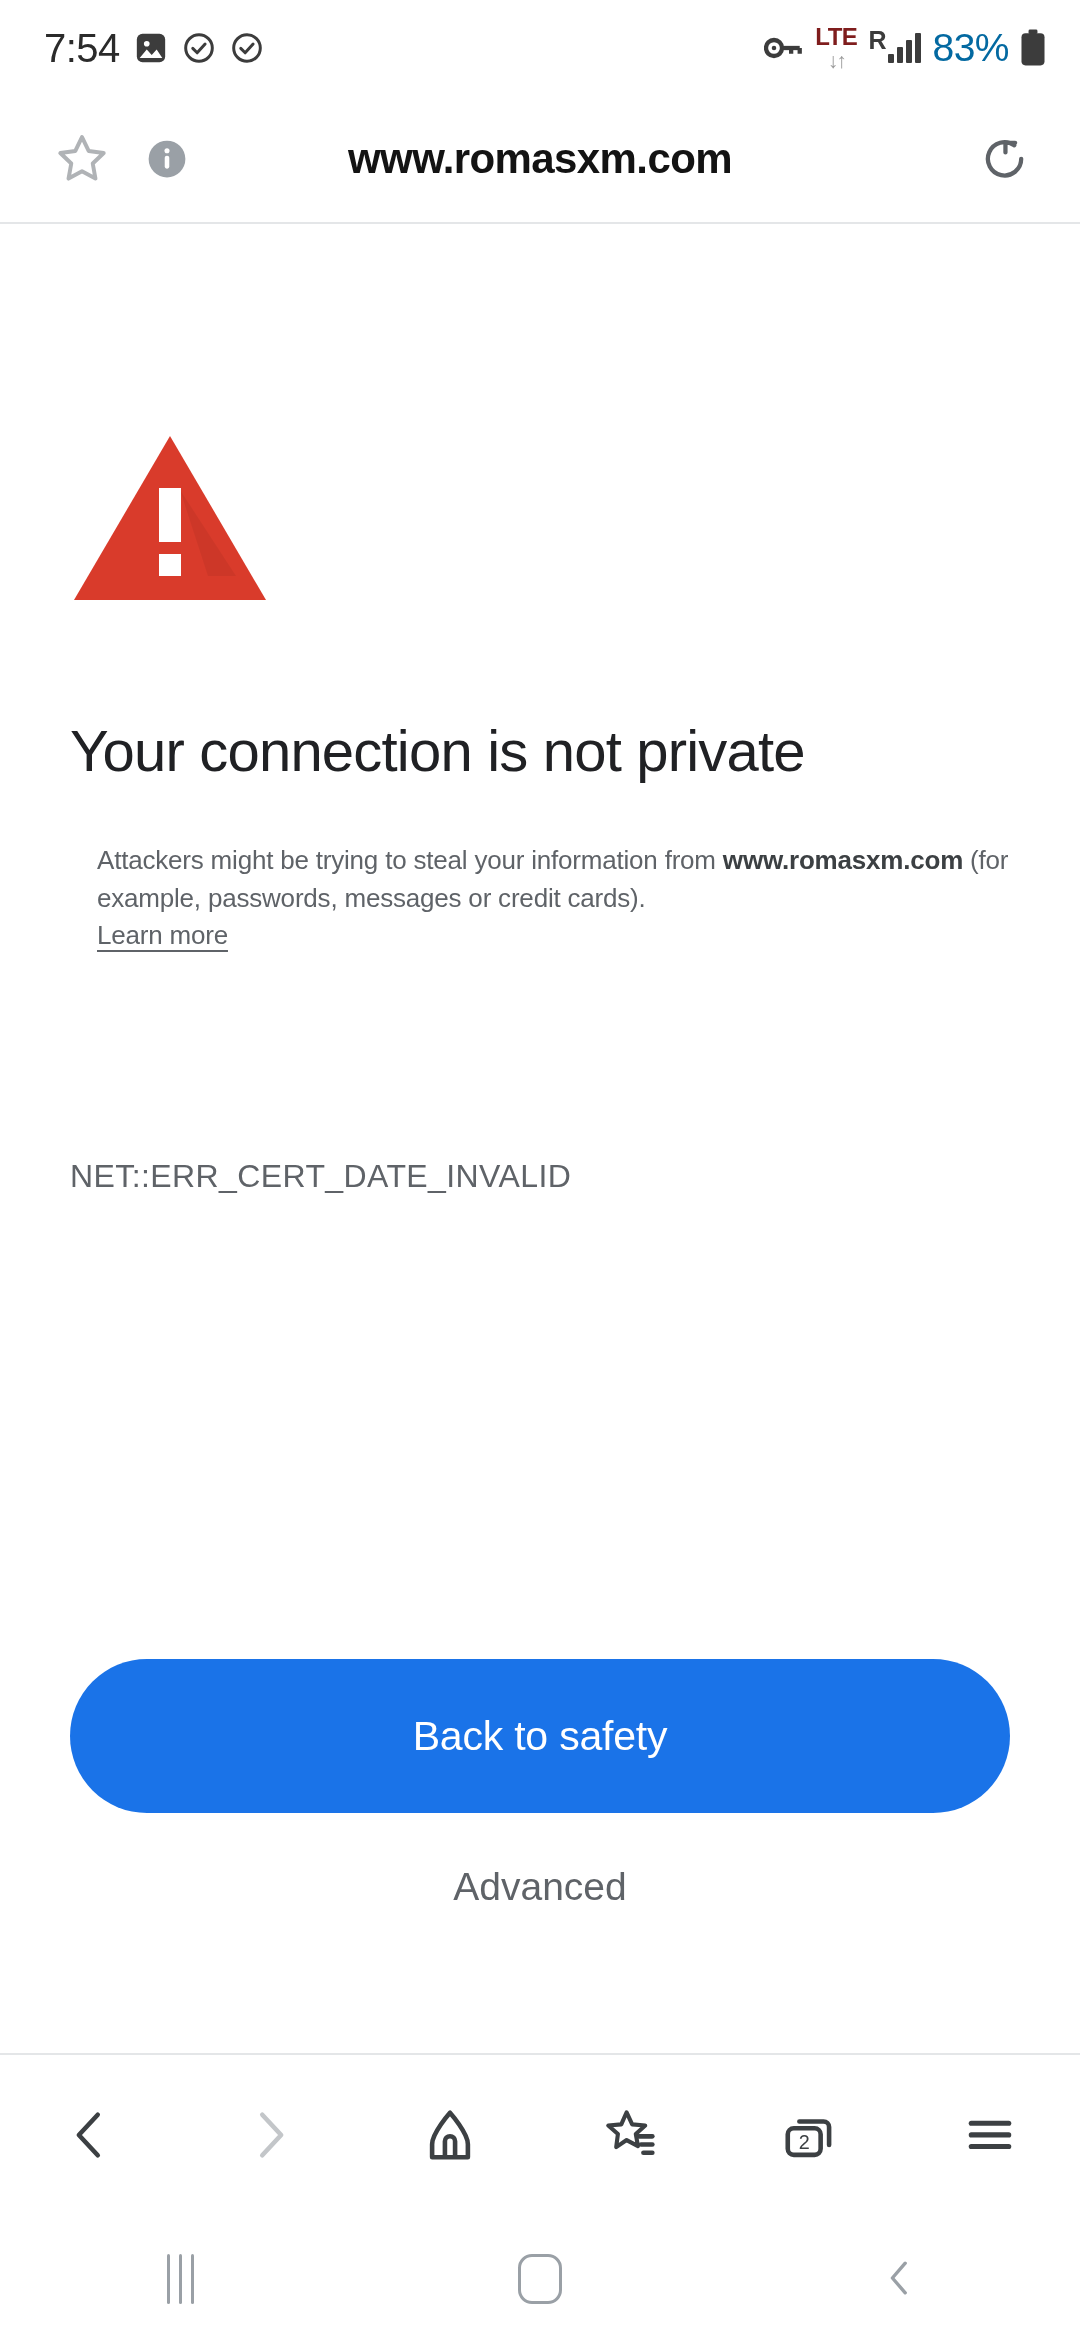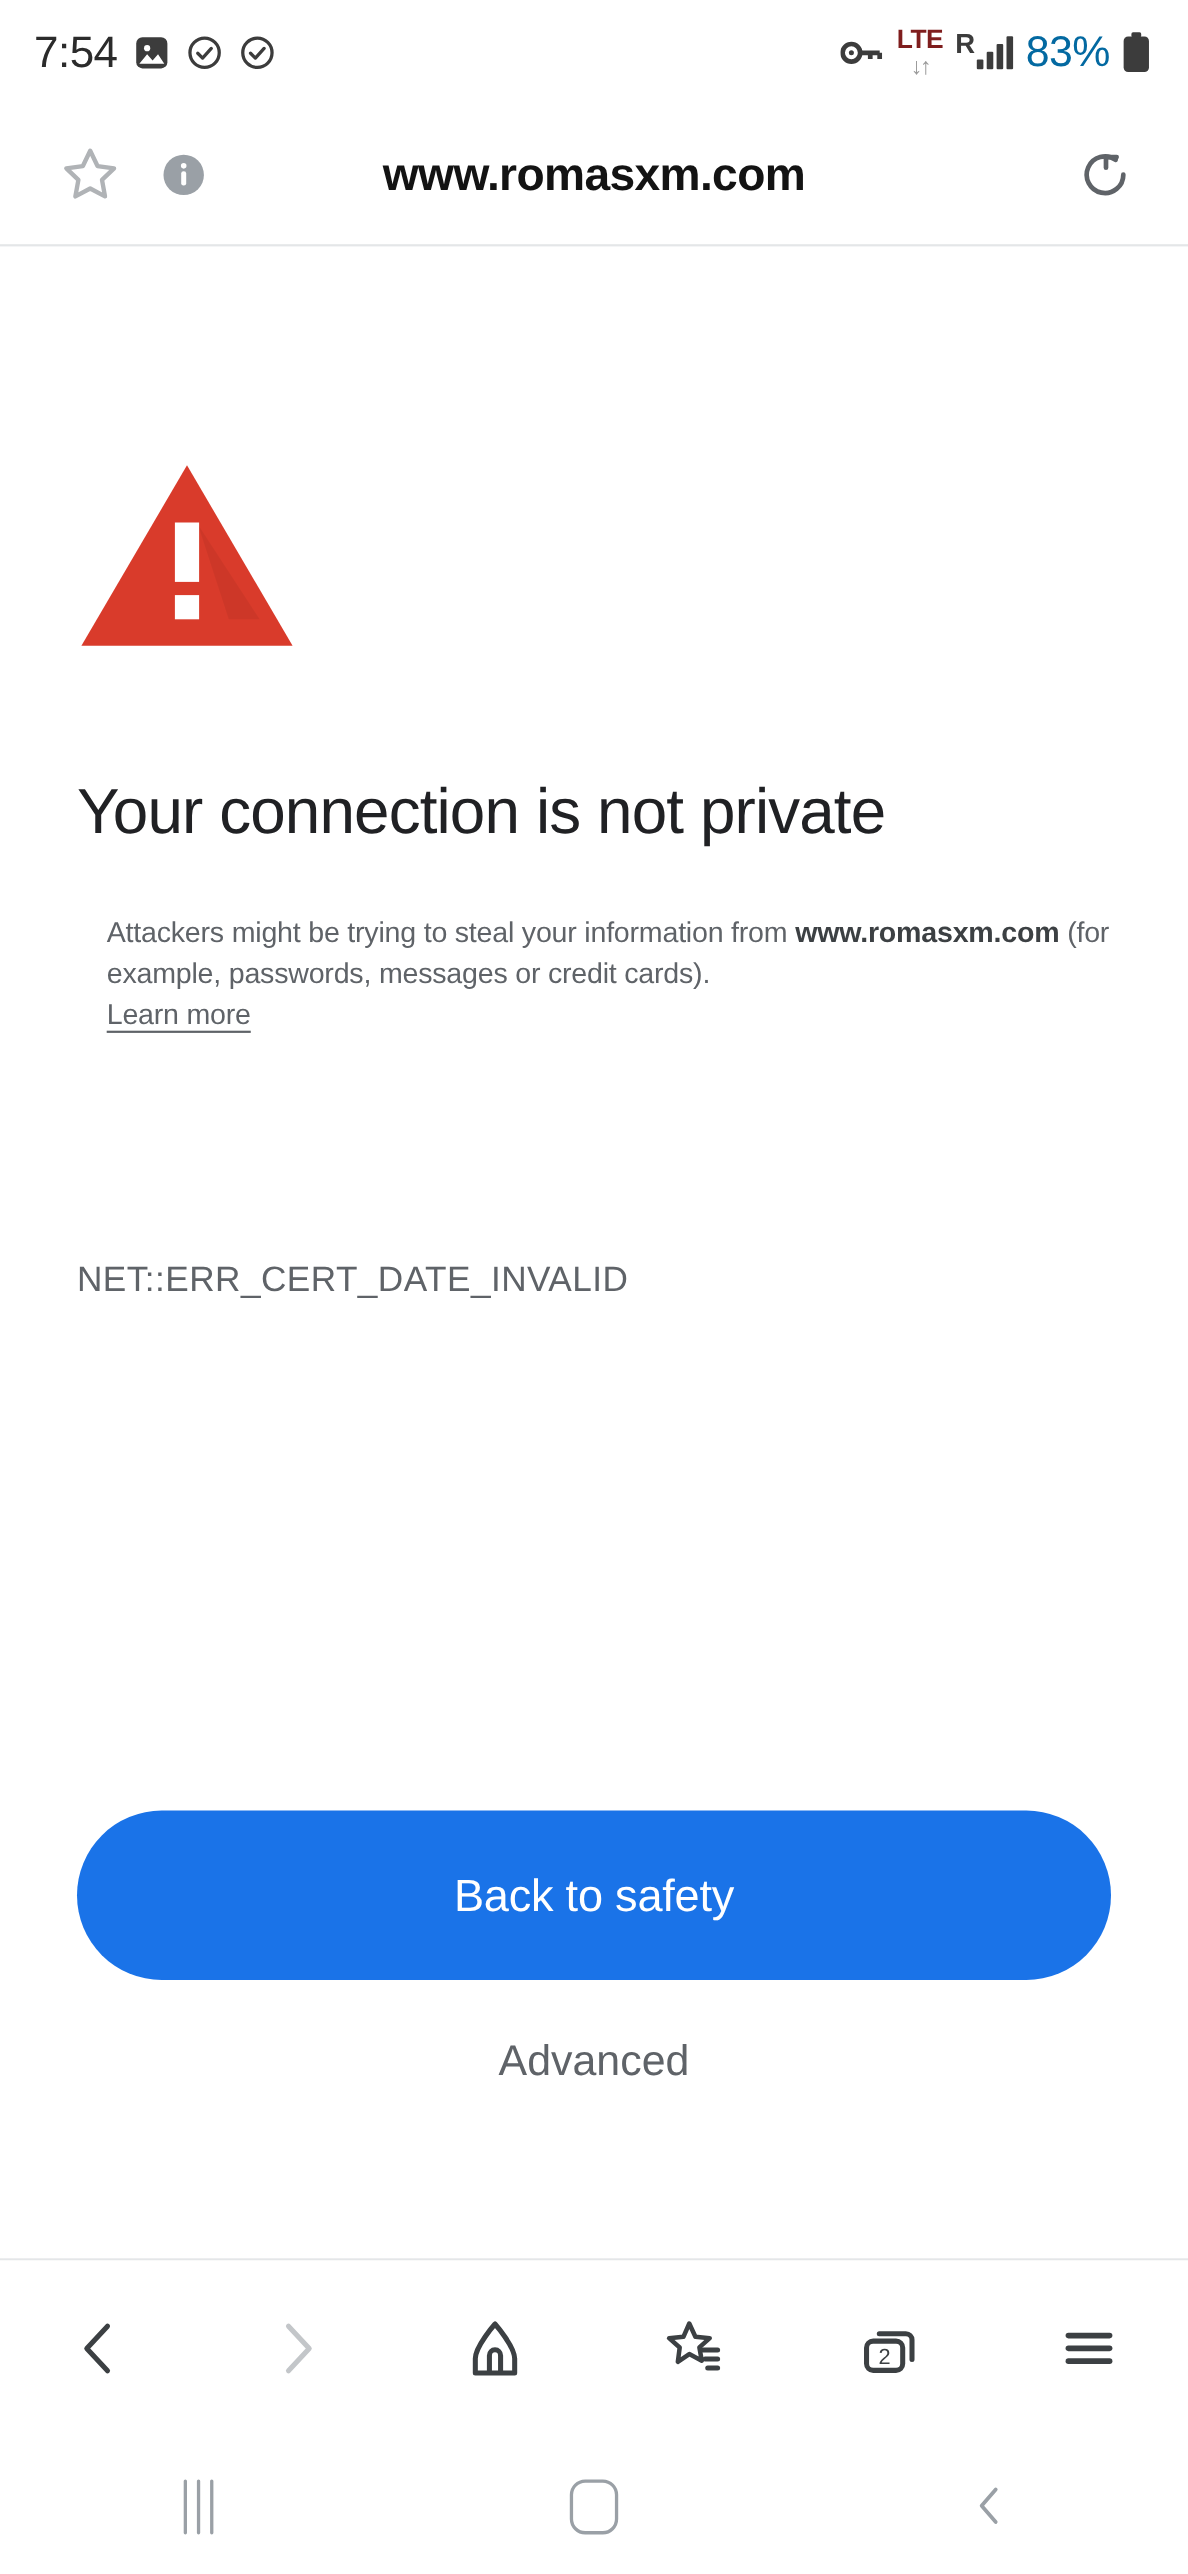--- a/index.html
+++ b/index.html
@@ -8,21 +8,21 @@
     background:#ffffff;
     font-family:"Liberation Sans", sans-serif;
     overflow:hidden;
   }
   .phone { position:relative; width:1080px; height:2340px; background:#fff; }
 
   
   .statusbar {
     position:absolute; top:0; left:0; width:1080px; height:96px;
     display:flex; align-items:center; justify-content:space-between;
-    padding:0 34px 0 31px; background:#fff;
+    padding:0 34px 0 44px; background:#fff;
   }
   .sb-left { display:flex; align-items:center; gap:14px; }
   .sb-clock { font-size:40px; color:#2b2b2b; letter-spacing:-0.5px; font-weight:400; }
   .sb-right { display:flex; align-items:center; gap:11px; }
   .sb-battpct { font-size:39px; color:#0369a1; font-weight:400; letter-spacing:-0.5px; }
   .sb-icon { display:flex; align-items:center; }
 
   .lte-stack { display:flex; flex-direction:column; align-items:center; line-height:1; }
   .lte-top { font-size:24px; font-weight:700; color:#7f1d1d; letter-spacing:-0.5px; }
   .lte-bot { font-size:21px; color:#9a9a9a; letter-spacing:-2px; margin-top:1px; }
@@ -43,21 +43,21 @@
   .urlbar-left { display:flex; align-items:center; gap:36px; padding-left:54px; }
   .url-text {
     position:absolute; left:0; right:0; text-align:center;
     font-size:42px; font-weight:700; color:#131313; letter-spacing:-0.6px;
     pointer-events:none;
   }
   .urlbar-right { position:absolute; right:48px; display:flex; align-items:center; }
   .divider { position:absolute; left:0; width:1080px; height:2px; background:#e4e6e8; }
 
   
-  .content { position:absolute; top:227px; left:0; width:856px; height:1829px; background:#fff; }
+  .content { position:absolute; top:240px; left:0; width:856px; height:1829px; background:#fff; }
   .warn-icon { position:absolute; left:70px; top:190px; }
   .title {
     position:absolute; left:70px; top:478px; width:950px;
     font-size:58px; color:#202124; font-weight:400; letter-spacing:-0.8px; line-height:1.15;
   }
   .body-text {
     position:absolute; left:70px; top:602px; width:930px;
     font-size:26px; color:#5f6368; line-height:1.45; letter-spacing:-0.2px;margin-left:27px;
   }
   .body-text b { color:#3c4043; font-weight:700; }

